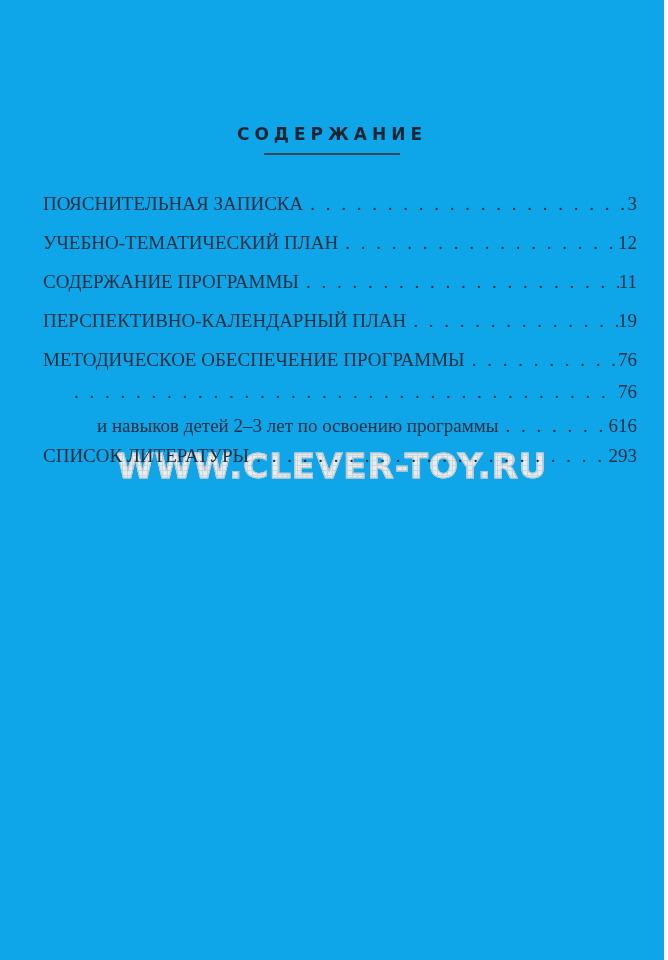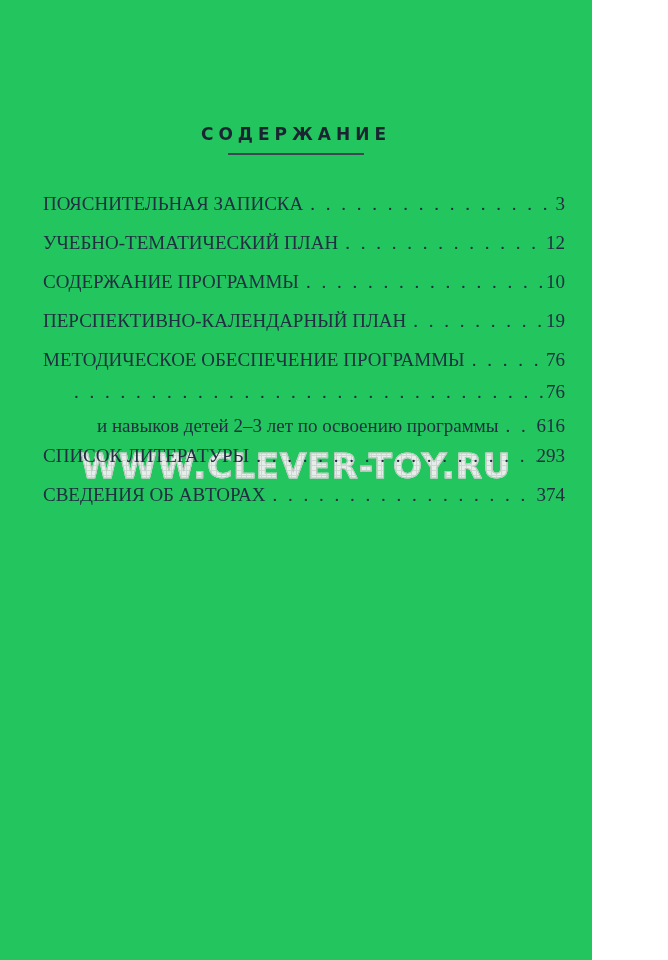--- a/index.html
+++ b/index.html
@@ -4,22 +4,22 @@
 <style>
   html,body{margin:0;padding:0;}
   body{
     width:668px;height:960px;
     background:#ffffff;
     font-family:"Liberation Serif","DejaVu Serif",serif;
     overflow:hidden;
   }
   .page{
     position:relative;
-    width:592px;height:960px;
-    background:#22c55e;
+    width:664px;height:960px;
+    background:#0ea5e9;
   }
   
   .title-wrap{
     position:absolute;top:124px;left:0;right:0;
     text-align:center;
     z-index:3;
   }
   .title-text{
     display:inline-block;
     font-family:"DejaVu Sans","Liberation Sans",sans-serif;
@@ -131,21 +131,21 @@
         <span class="toc-page">3</span>
       </div>
       <div class="toc-row level0">
         <span class="toc-label">УЧЕБНО-ТЕМАТИЧЕСКИЙ ПЛАН</span>
         <span class="toc-dots"></span>
         <span class="toc-page">12</span>
       </div>
       <div class="toc-row level0">
         <span class="toc-label">СОДЕРЖАНИЕ ПРОГРАММЫ</span>
         <span class="toc-dots"></span>
-        <span class="toc-page">10</span>
+        <span class="toc-page">11</span>
       </div>
       <div class="toc-row level0">
         <span class="toc-label">ПЕРСПЕКТИВНО-КАЛЕНДАРНЫЙ ПЛАН</span>
         <span class="toc-dots"></span>
         <span class="toc-page">19</span>
       </div>
       <div class="toc-row level0">
         <span class="toc-label">МЕТОДИЧЕСКОЕ ОБЕСПЕЧЕНИЕ ПРОГРАММЫ</span>
         <span class="toc-dots"></span>
         <span class="toc-page">76</span>
@@ -159,20 +159,15 @@
           <span class="toc-label">и навыков детей 2–3 лет по освоению программы</span>
           <span class="toc-dots"></span>
           <span class="toc-page">616</span>
         </div>
       </div>
       <div class="toc-row level0">
         <span class="toc-label">СПИСОК ЛИТЕРАТУРЫ</span>
         <span class="toc-dots"></span>
         <span class="toc-page">293</span>
       </div>
-      <div class="toc-row level0">
-        <span class="toc-label">СВЕДЕНИЯ ОБ АВТОРАХ</span>
-        <span class="toc-dots"></span>
-        <span class="toc-page">374</span>
-      </div>
     </div>
 
 </div>
 
 </body></html>

